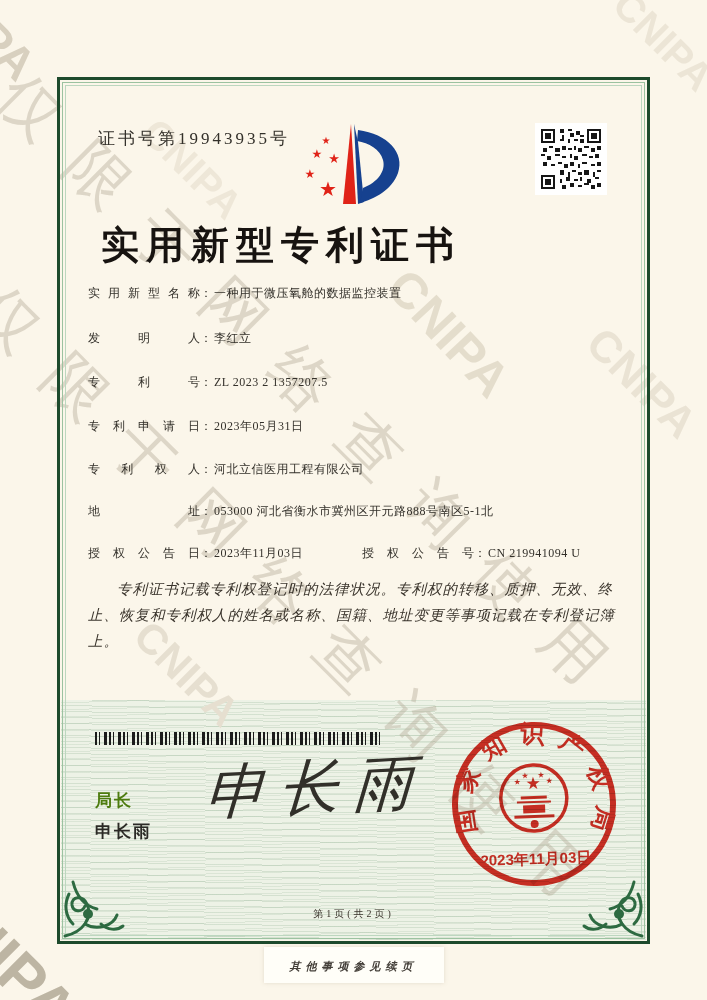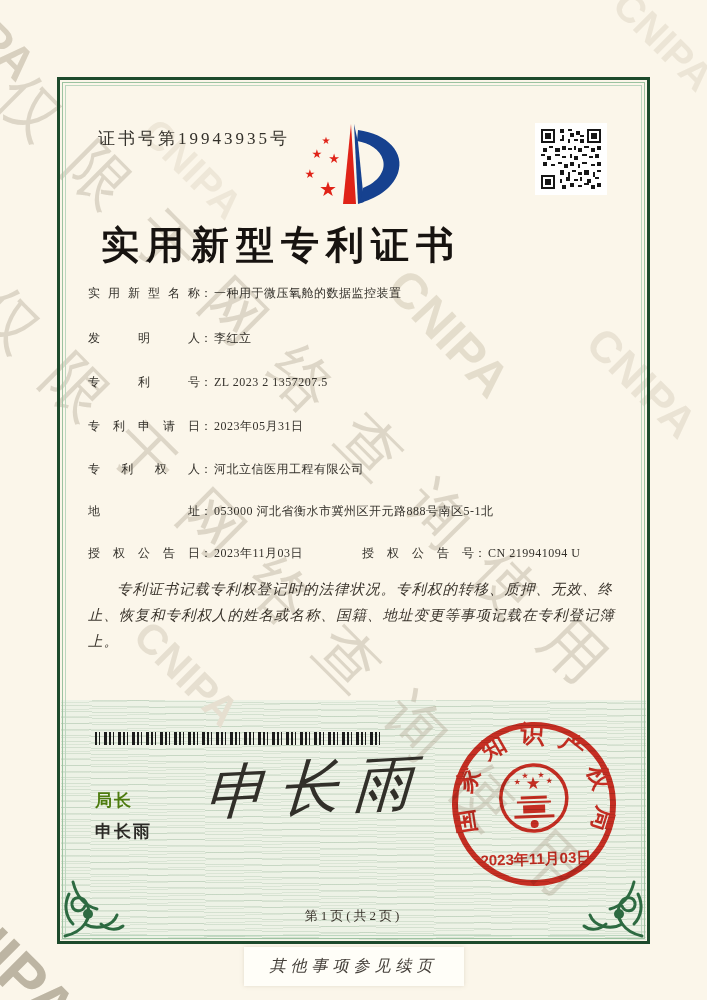--- a/index.html
+++ b/index.html
@@ -83,24 +83,24 @@
   .sig-script { position:absolute; z-index:4; left:205px; top:748px; font-size:60px; color:#23201b;
                 font-style:italic; letter-spacing:14px; transform:rotate(-3deg) skewX(-6deg);
                 opacity:0.92; }
 
   
   .seal { position:absolute; z-index:5; left:448px; top:718px; mix-blend-mode:multiply;
           transform:rotate(-2deg); opacity:0.95; }
 
   
   .page-info { position:absolute; z-index:4; left:0; top:907px; width:707px; text-align:center;
-               font-size:13px; letter-spacing:3px; color:#3a342c; }
+               font-size:10px; letter-spacing:3px; color:#3a342c; }
   .note-box { position:absolute; z-index:6; left:50%; top:947px; transform:translateX(-50%);
               background:#fffef8; padding:9px 26px; box-shadow:0 0 4px rgba(150,140,110,0.25); }
-  .note-box span { font-size:16px; font-style:italic; letter-spacing:5px; color:#45403a; }
+  .note-box span { font-size:11px; font-style:italic; letter-spacing:5px; color:#45403a;font-weight:bold; }
 </style>
 </head>
 <body>
 
 <div id="page">
 
   <div class="green-band"></div>
 
   <span class="wm wm-cnipa-1">CNIPA</span>
   <span class="wm wm-cnipa-2">CNIPA</span>

